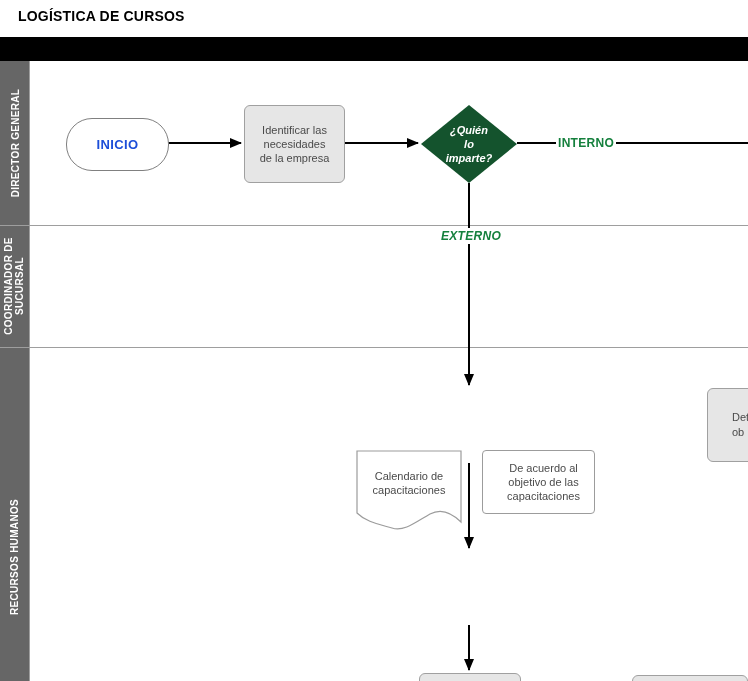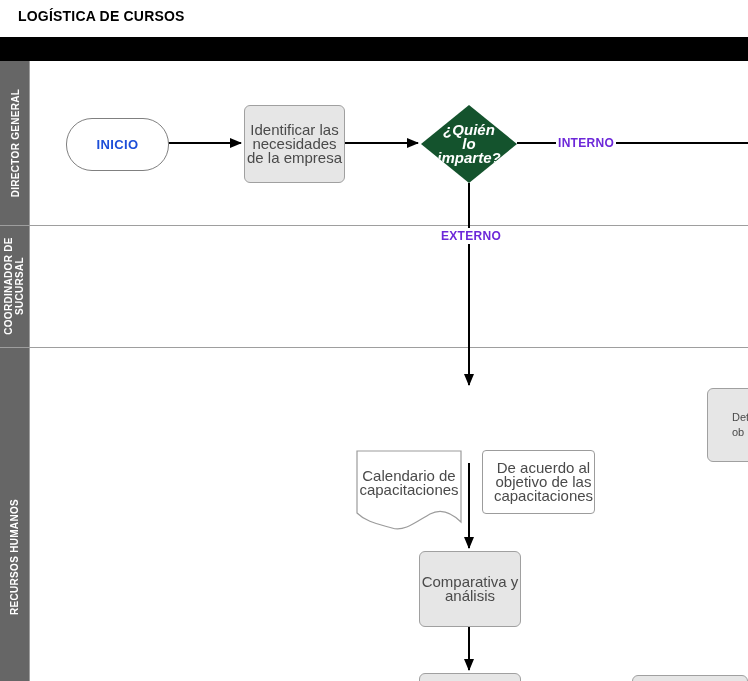--- a/index.html
+++ b/index.html
@@ -16,21 +16,21 @@
   .lane-sep{position:absolute;left:0;width:748px;height:1px;background:#9e9e9e;}
   .sep1{top:225px;}
   .sep2{top:347px;}
   .lane-label{
     position:absolute;color:#fff;font-size:10px;font-weight:bold;letter-spacing:.3px;
     text-align:center;line-height:11px;
     transform:translate(-50%,-50%) rotate(-90deg);
   }
   .node{
     position:absolute;display:flex;align-items:center;justify-content:center;
-    font-size:15px;line-height:14px;color:#4a4a4a;text-align:center;
+    font-size:11px;line-height:14px;color:#4a4a4a;text-align:center;
   }
   .process{
     background:#e6e6e6;border:1px solid #a0a0a0;border-radius:6px;z-index:2;
   }
   .terminator{
     background:#ffffff;border:1px solid #808080;border-radius:26px;
     font-size:13px;font-weight:bold;color:#1d4ed8;z-index:2;letter-spacing:.4px;
   }
   .diamond{
     background:#14532d;color:#ffffff;font-weight:bold;line-height:14px;
@@ -39,21 +39,21 @@
   .note{
     background:#ffffff;border:1px solid #9c9c9c;border-radius:4px;z-index:3;
   }
   .doc{
     background:transparent;border:none;z-index:3;
   }
   .doc svg{position:absolute;left:0;top:0;}
   .doc .doc-text{position:relative;z-index:1;padding-bottom:16px;}
   .connectors{position:absolute;left:0;top:0;z-index:1;}
   .edge-label{
-    position:absolute;background:#ffffff;color:#6d28d9;font-size:12px;font-weight:bold;
+    position:absolute;background:#ffffff;color:#15803d;font-size:12px;font-weight:bold;
     letter-spacing:.3px;padding:1px 2px;z-index:2;white-space:nowrap;
   }
   .partial{position:absolute;background:#e6e6e6;border:1px solid #a0a0a0;border-radius:6px;z-index:2;}
   .frag{
     position:absolute;display:flex;flex-direction:column;align-items:flex-start;
     justify-content:center;padding-left:24px;font-size:11px;line-height:15px;color:#4a4a4a;
     background:#e6e6e6;border:1px solid #a0a0a0;border-radius:6px;z-index:2;box-sizing:border-box;
   }
   .line{display:block;}
 </style>
@@ -82,21 +82,21 @@
     </defs>
     <line x1="167" y1="143" x2="241" y2="143" stroke="#000" stroke-width="2" marker-end="url(#arrow)"></line>
     <line x1="343" y1="143" x2="418" y2="143" stroke="#000" stroke-width="2" marker-end="url(#arrow)"></line>
     <line x1="517" y1="143" x2="748" y2="143" stroke="#000" stroke-width="2"></line>
     <line x1="469" y1="183" x2="469" y2="385" stroke="#000" stroke-width="2" marker-end="url(#arrow)"></line>
     <line x1="469" y1="463" x2="469" y2="548" stroke="#000" stroke-width="2" marker-end="url(#arrow)"></line>
     <line x1="469" y1="625" x2="469" y2="670" stroke="#000" stroke-width="2" marker-end="url(#arrow)"></line>
   </svg>
 
   <div class="edge-label" style="left:556px;top:135px;">INTERNO</div>
-  <div class="edge-label" style="left:439px;top:228px;">EXTERNO</div>
+  <div class="edge-label" style="left:439px;top:228px;font-style:italic;">EXTERNO</div>
 
   <div class="node terminator" style="left:66px;top:118px;width:101px;height:51px;">
     <span>INICIO</span>
   </div>
 
   <div class="node process" style="left:244px;top:105px;width:99px;height:76px;">
     <div>
       <span class="line">Identificar las</span>
       <span class="line">necesidades</span>
       <span class="line">de la empresa</span>
@@ -123,26 +123,20 @@
   </div>
 
   <div class="node note" style="left:482px;top:450px;width:101px;height:62px;padding-left:10px;">
     <div>
       <span class="line">De acuerdo al</span>
       <span class="line">objetivo de las</span>
       <span class="line">capacitaciones</span>
     </div>
   </div>
 
-  <div class="node process" style="left:419px;top:551px;width:100px;height:74px;">
-    <div>
-      <span class="line">Comparativa y</span>
-      <span class="line">análisis</span>
-    </div>
-  </div>
 
   <div class="partial" style="left:419px;top:673px;width:100px;height:24px;"></div>
 
   <div class="partial" style="left:632px;top:675px;width:114px;height:24px;"></div>
 
   <div class="frag" style="left:707px;top:388px;width:100px;height:74px;">
     <span class="line">Det</span>
     <span class="line">ob</span>
   </div>
 

